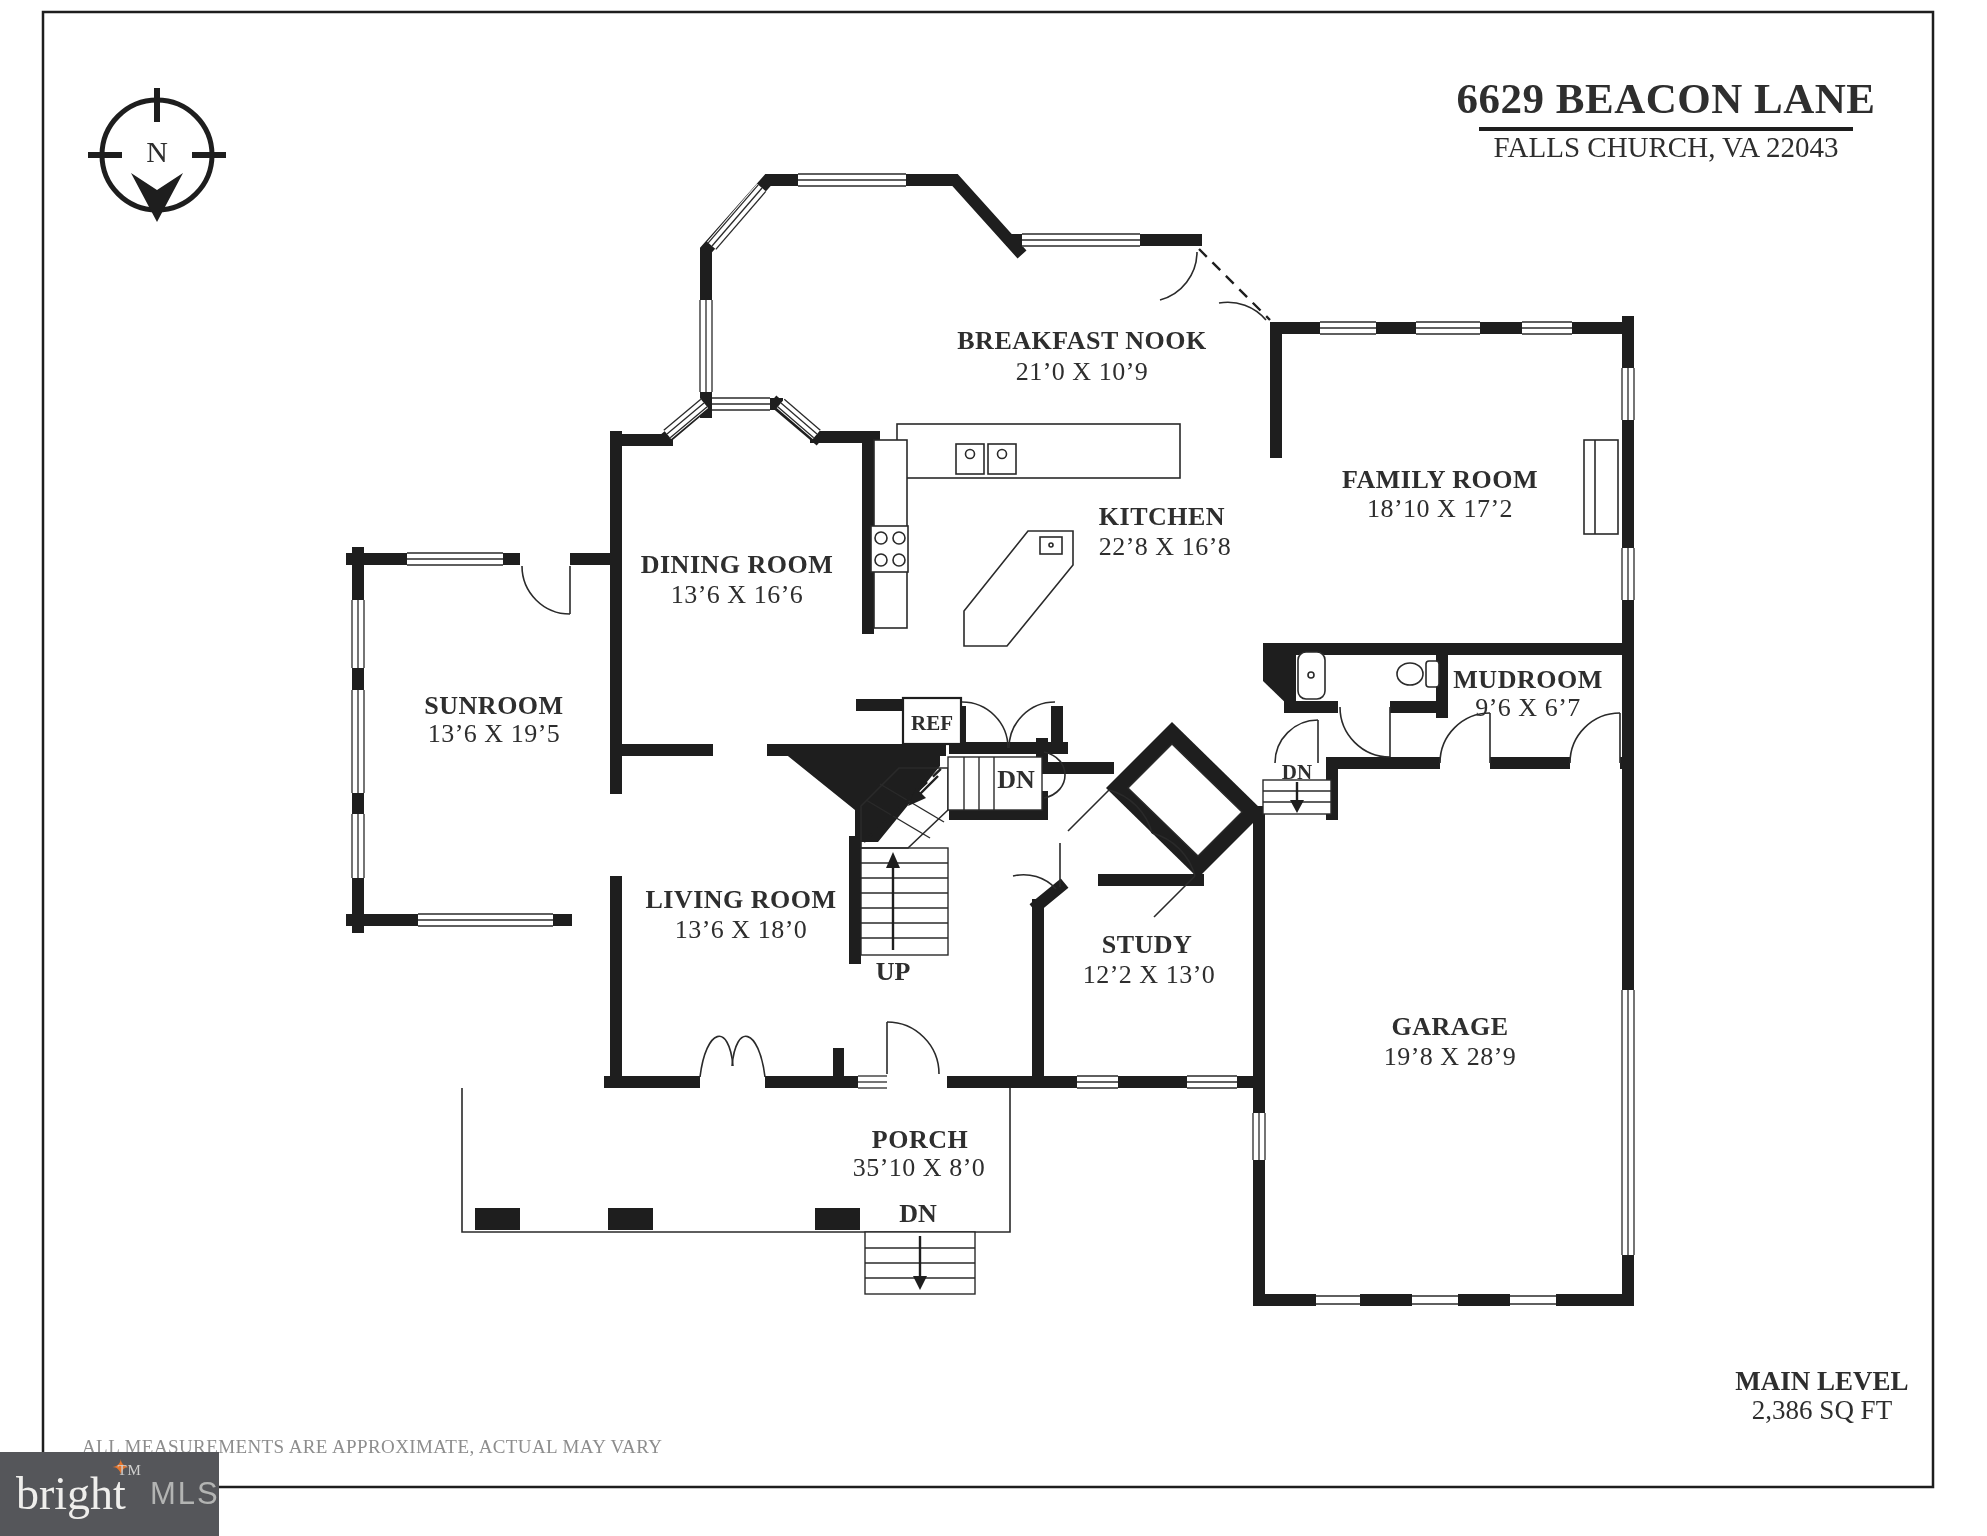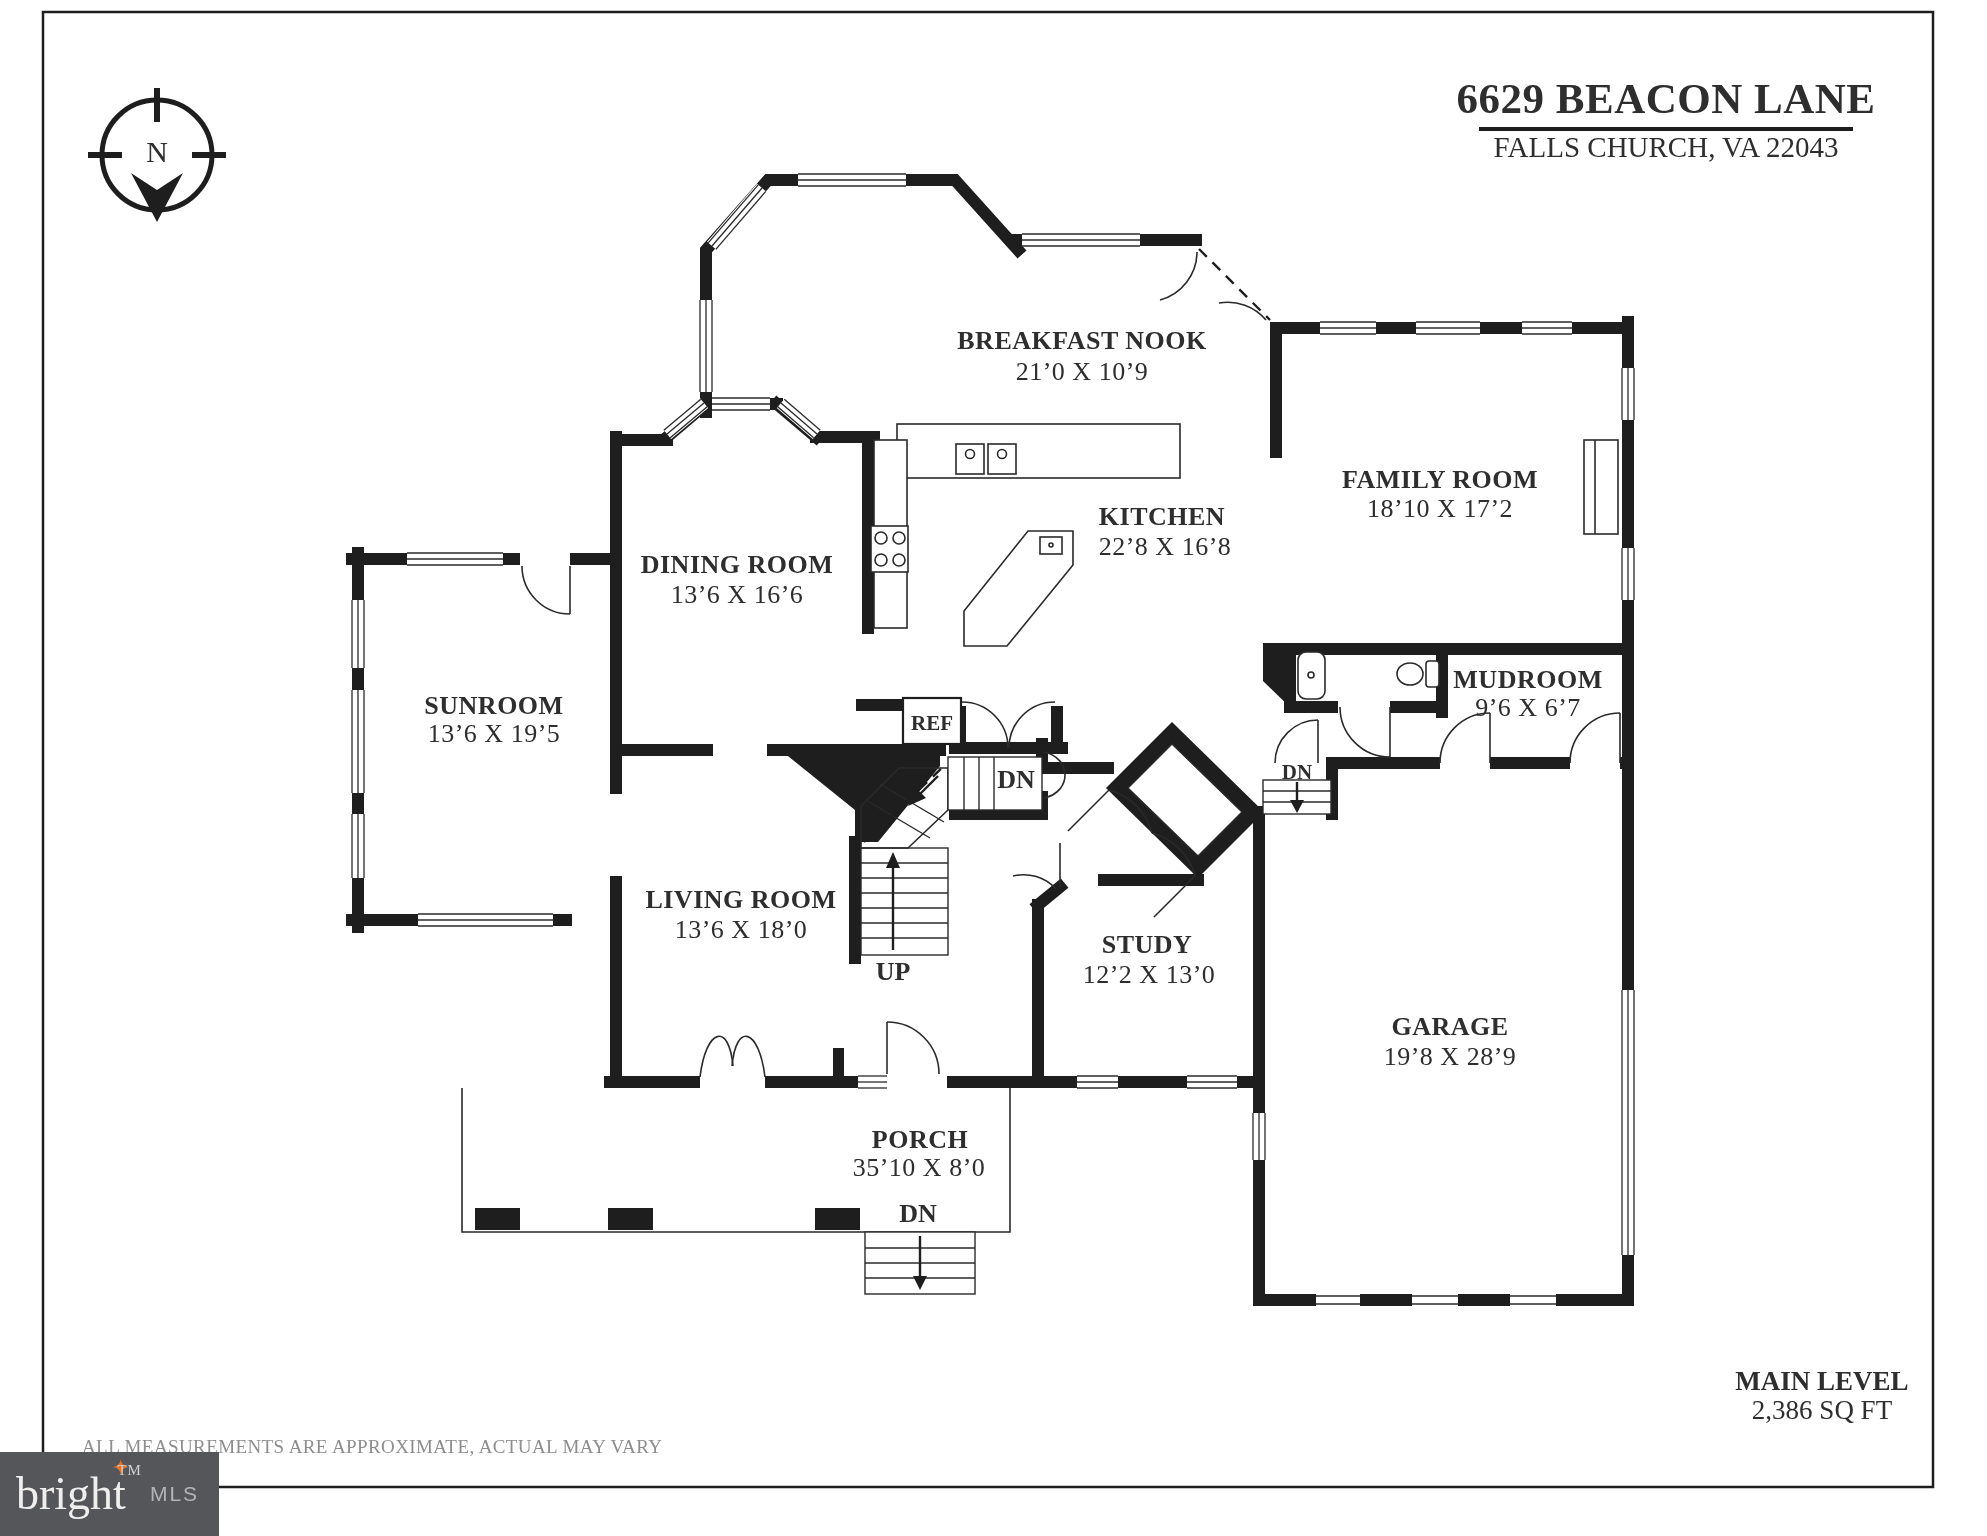--- a/index.html
+++ b/index.html
@@ -28,21 +28,21 @@
   .arc{stroke:#2a2a2a;stroke-width:1.6;fill:none}
   .dash{stroke:#1e1e1e;stroke-width:2.4;stroke-dasharray:11 8;fill:none}
   .tread{stroke:#2a2a2a;stroke-width:1.4}
   .arrow{stroke:#1e1e1e;stroke-width:2.4;fill:none}
   .ahead{fill:#1e1e1e;stroke:none}
   .logo{position:absolute;left:0;top:1452px;width:219px;height:84px;background:#55565a;
         display:flex;align-items:center;padding-left:16px;box-sizing:border-box;z-index:5}
   .logo .brand{color:#efeeec;font-weight:normal;font-size:46px;line-height:1;position:relative}
   .logo .star{position:absolute;right:-4px;top:-14px;color:#e4742c;font-size:22px}
   .logo .tm{position:absolute;right:-16px;top:-8px;color:#cfcfce;font-size:15px;letter-spacing:1px}
-  .logo .mls{color:#b3b4b3;font-size:21px;letter-spacing:2px;margin-left:24px;font-family:"Liberation Sans",sans-serif}
+  .logo .mls{color:#b3b4b3;font-size:31px;letter-spacing:2px;margin-left:24px;font-family:"Liberation Sans",sans-serif}
 </style>
 </head>
 <body>
 
 <div class="page">
 <svg width="1987" height="1536" viewBox="0 0 1987 1536">
 
   <rect x="43" y="12" width="1890" height="1475" fill="none" stroke="#1e1e1e" stroke-width="2.5"></rect>
 
   <g>

